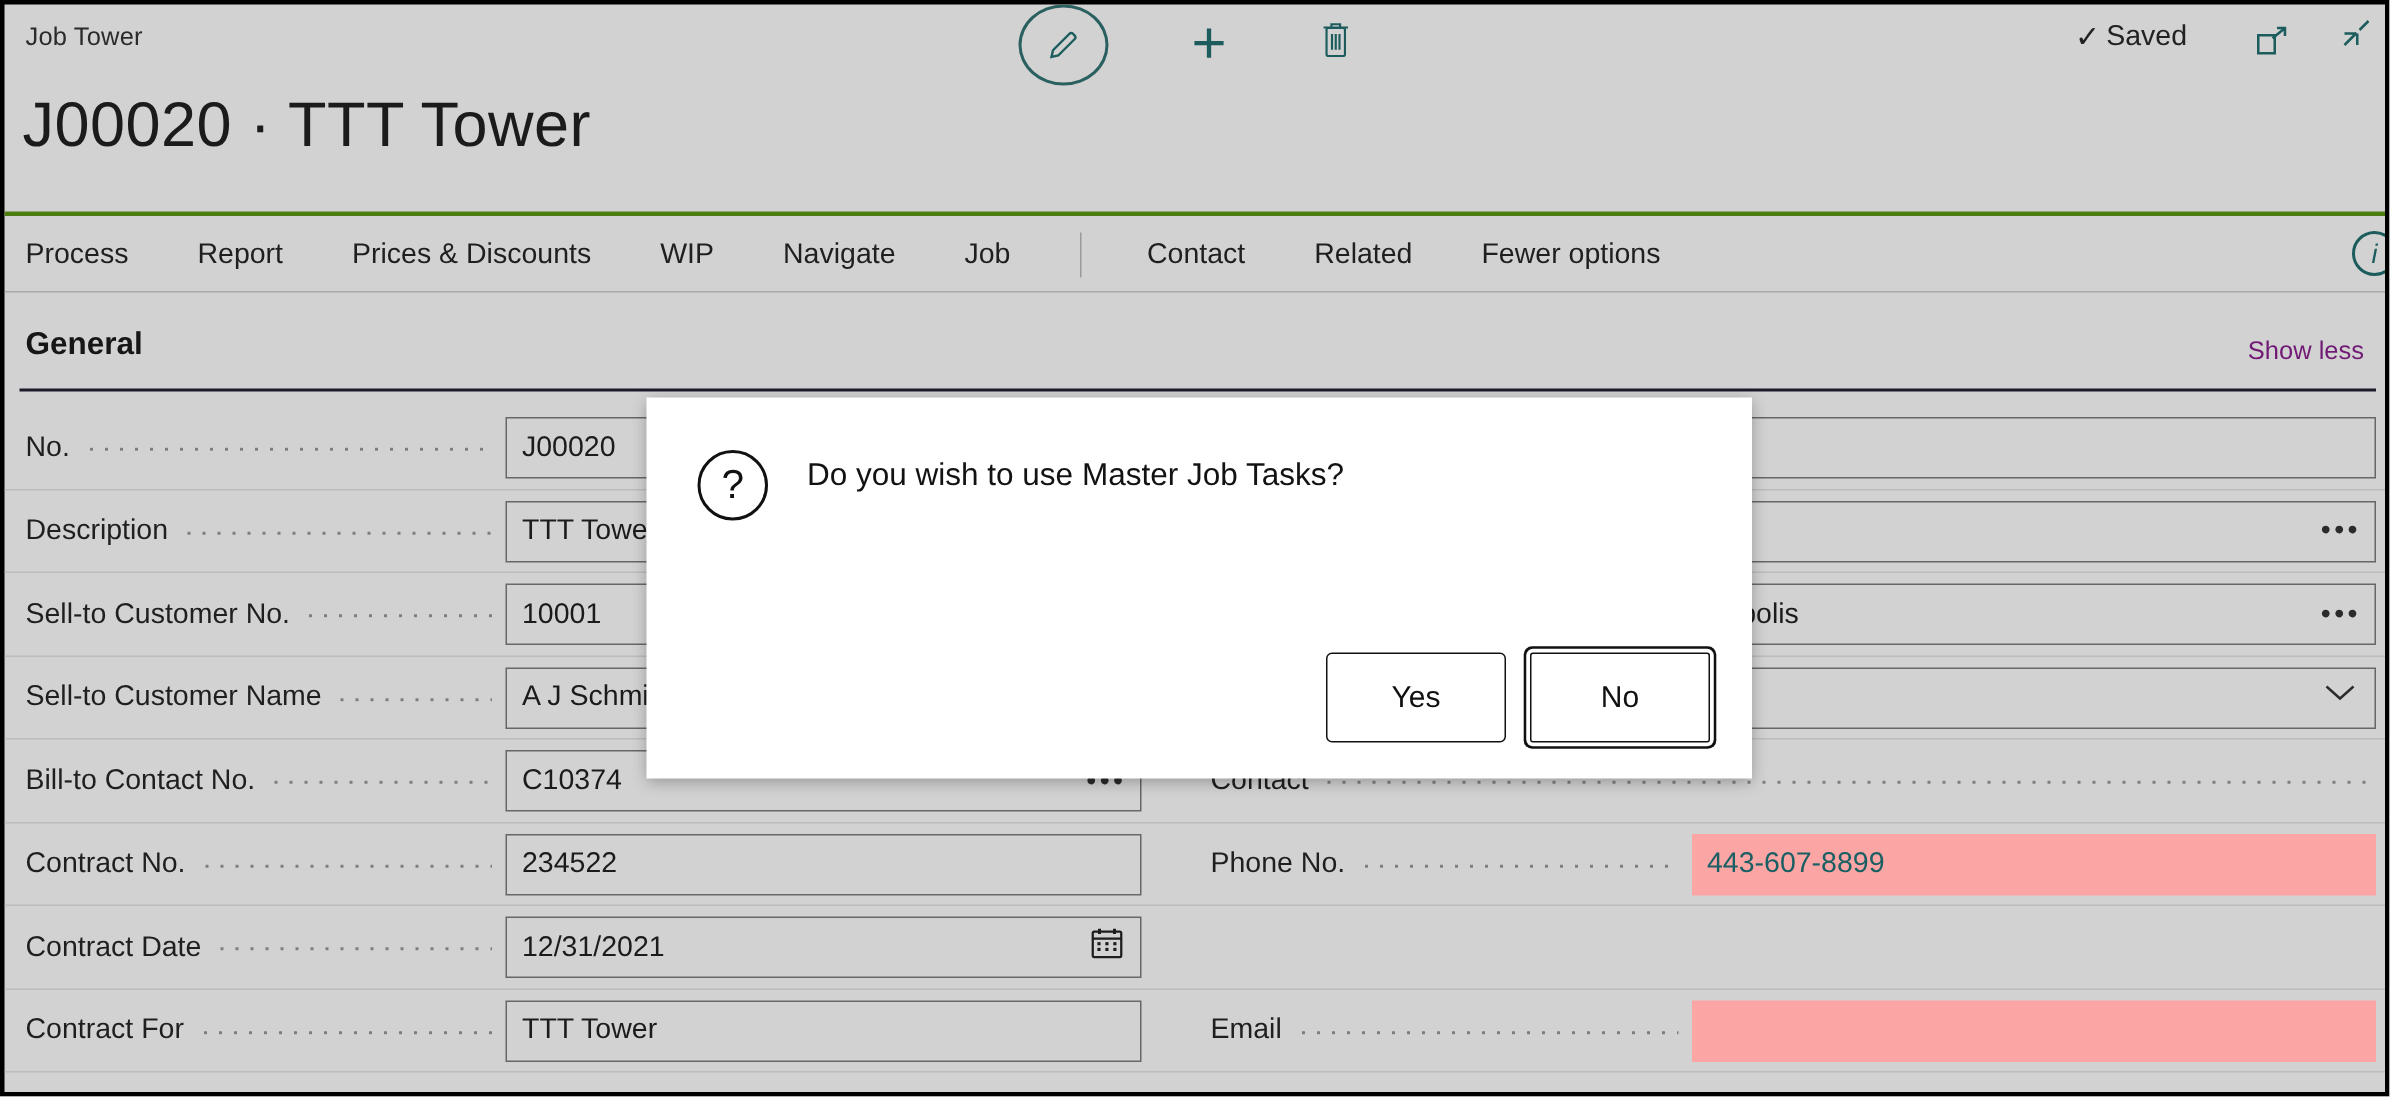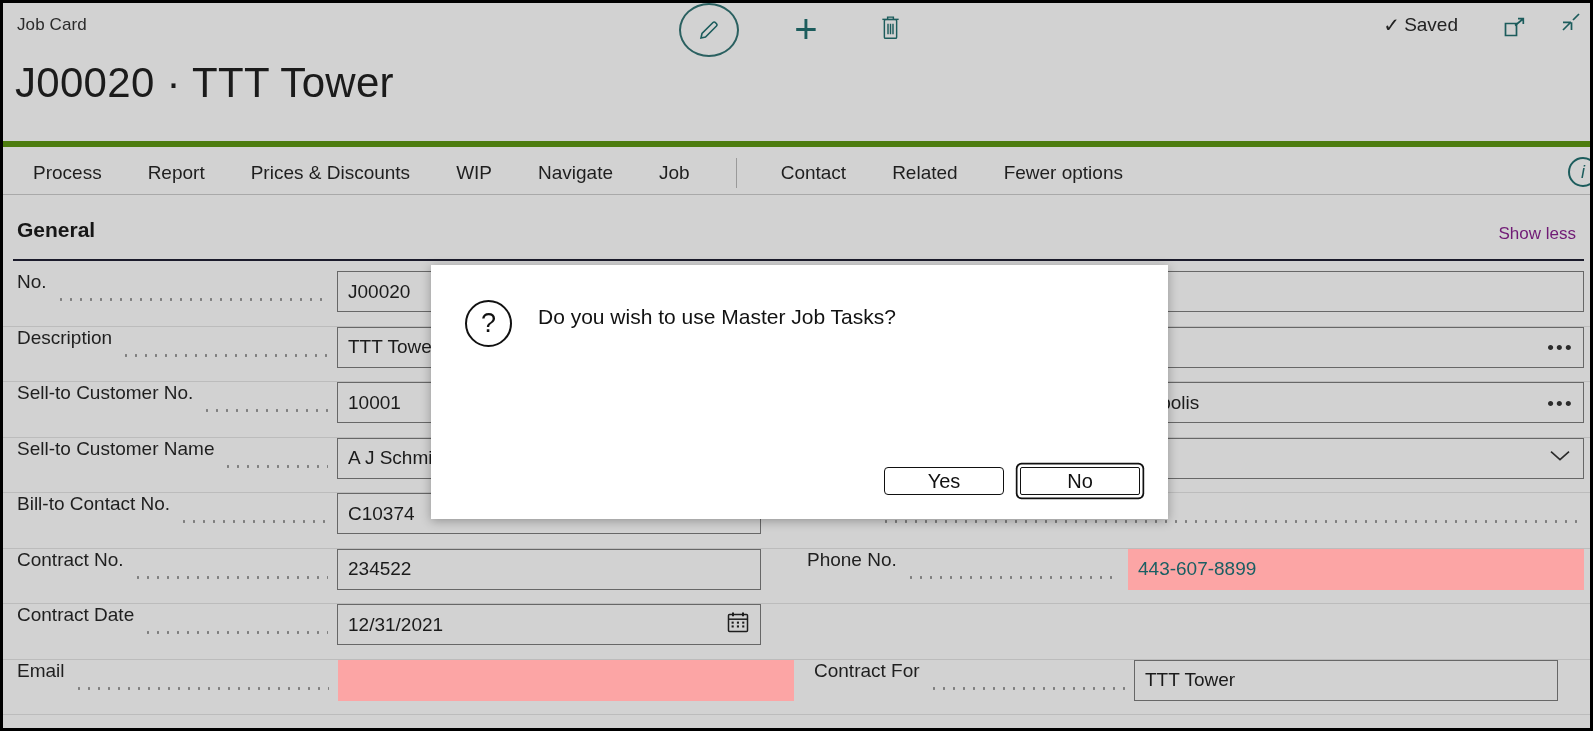--- a/index.html
+++ b/index.html
@@ -95,24 +95,23 @@
     white-space: nowrap;
     text-align: right;
   }
 
   
   #menubar {
     position: absolute;
     left: 0; top: 138px;
     width: 100%;
     height: 54px;
-    border-top: 6px solid #4d7c0f;
+    border-top: 3px solid #4d7c0f;
     border-bottom: 1px solid #a9a9a9;
     box-sizing: border-box;
-    padding-left: 16px;
   }
   .menu-row {
     display: flex;
     align-items: center;
     height: 52px;
     padding-left: 14px;
   }
   .menu-item {
     font-size: 19px;
     color: #1f1f1f;
@@ -174,20 +173,21 @@
     width: 100%;
   }
   .frow {
     position: relative;
     height: 55.5px;
     display: flex;
   }
   .fcol {
     position: relative;
     display: flex;
+    align-items: center;
   }
   .fcol.left  { width: 790px; }
   .fcol.right { width: 797px; }
 
   .flabel {
     font-size: 19px;
     color: #1f1f1f;
     white-space: nowrap;
     padding-left: 14px;
   }
@@ -281,21 +281,21 @@
     color: #121212;
   }
   .dlg-btns {
     position: absolute;
     right: 28px; bottom: 24px;
     display: flex;
     gap: 16px;
   }
   .dbtn {
     width: 120px;
-    height: 28px;
+    height: 60px;
     background: #ffffff;
     border: 1.6px solid #111;
     border-radius: 4px;
     font-family: "Liberation Sans", sans-serif;
     font-size: 20px;
     color: #111;
     cursor: pointer;
     display: flex;
     align-items: center;
     justify-content: center;
@@ -306,21 +306,21 @@
     box-shadow: 0 0 0 2.5px #fff, 0 0 0 4.2px #111;
     border-radius: 2px;
   }
 </style>
 </head>
 <body>
 
 <div id="screen">
 
   <div id="topbar">
-    <div class="crumb">Job Card</div>
+    <div class="crumb">Job Tower</div>
 
     <div class="tool-icons">
       <div class="edit-ring">
         <span class="ticon">
           <svg width="24" height="24" viewBox="0 0 24 24" fill="none" stroke="#1c5c5c" stroke-width="1.6">
             <path d="M4 20l1-4.5L16 4.5a1.6 1.6 0 012.3 0l1.2 1.2a1.6 1.6 0 010 2.3L8.5 19 4 20z"></path>
           </svg>
         </span>
       </div>
       <div class="ticon">
@@ -503,29 +503,29 @@
                 <rect x="16.2" y="14.4" width="2.1" height="2.1"></rect>
               </g>
             </svg>
           </span>
         </span>
       </div>
       <div class="rowline"></div>
     </div>
 
     <div class="frow">
+      <div class="fcol left">
+        <span class="flabel">Contract For</span>
+        <span class="leader"></span>
+        <span class="fctrl">TTT Tower</span>
+      </div>
       <div class="fcol right">
         <span class="flabel">Email</span>
         <span class="leader"></span>
         <span class="fctrl readonly"></span>
-      </div>
-      <div class="fcol left">
-        <span class="flabel">Contract For</span>
-        <span class="leader"></span>
-        <span class="fctrl">TTT Tower</span>
       </div>
       <div class="rowline"></div>
     </div>
   </div>
 
   <div id="dialog">
     <div class="dlg-q">?</div>
     <div class="dlg-msg">Do you wish to use Master Job Tasks?</div>
     <div class="dlg-btns">
       <div class="dbtn">Yes</div>

